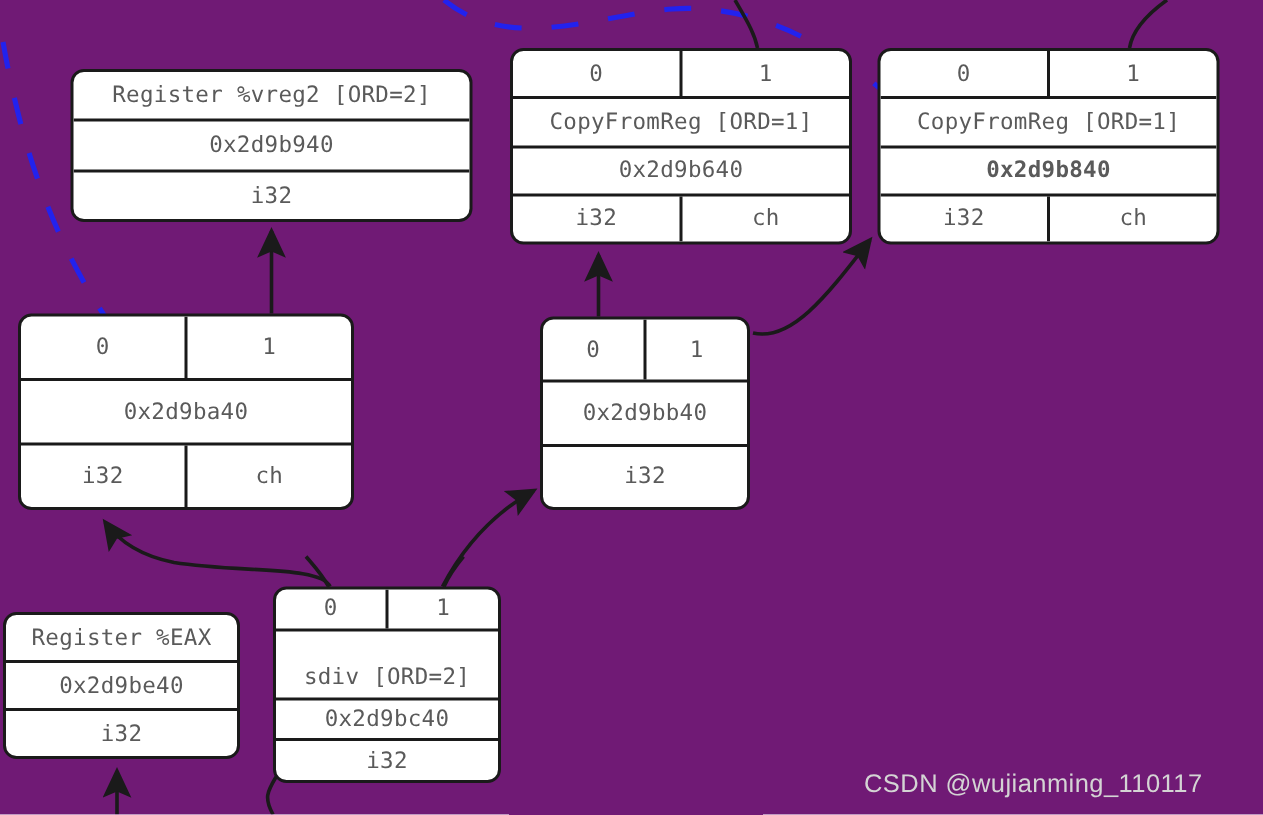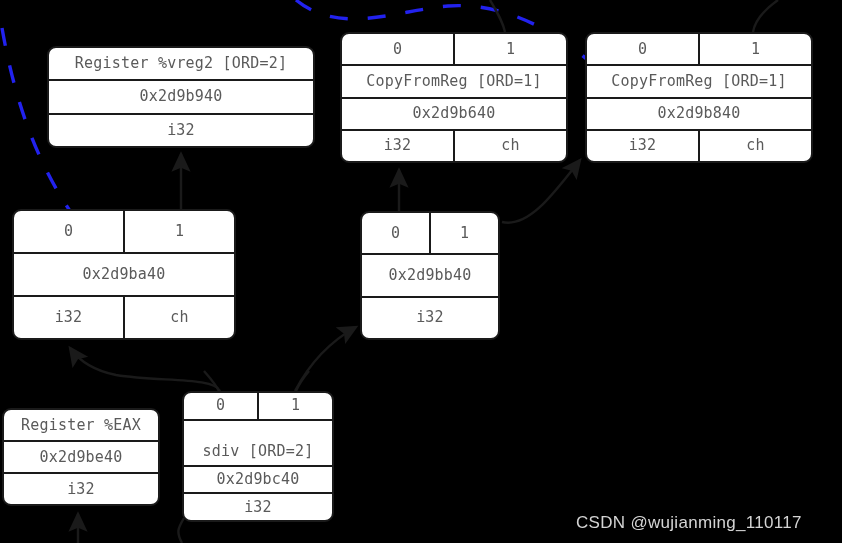--- a/index.html
+++ b/index.html
@@ -4,21 +4,21 @@
 <style>
   html, body {
     margin: 0;
     padding: 0;
     background: #ffffff;
   }
   #stage {
     position: relative;
     width: 842px;
     height: 543px;
-    background: #000000;
+    background: #701a75;
     overflow: hidden;
     font-family: "DejaVu Sans Mono", "Liberation Mono", monospace;
   }
   #graph-svg {
     position: absolute;
     left: 0;
     top: 0;
     width: 842px;
     height: 543px;
   }
@@ -125,21 +125,21 @@
         </div>
       </div>
       <div class="node-box" style="left: 585px; top: 32px; width: 228px; height: 131px; border-color: rgb(26, 26, 26);">
         <div class="node-row" style="border-bottom-color: rgb(26, 26, 26);">
           <div class="node-cell" style="border-right-color: rgb(26, 26, 26); color: rgb(90, 90, 90);">0</div>
           <div class="node-cell" style="border-right-color: rgb(26, 26, 26); color: rgb(90, 90, 90);">1</div>
         </div>
         <div class="node-row" style="border-bottom-color: rgb(26, 26, 26);">
           <div class="node-cell" style="border-right-color: rgb(26, 26, 26); color: rgb(90, 90, 90);">CopyFromReg [ORD=1]</div>
         </div>
-        <div class="node-row" style="border-bottom-color: rgb(26, 26, 26);">
+        <div class="node-row" style="border-bottom-color: rgb(26, 26, 26); font-weight: bold;">
           <div class="node-cell" style="border-right-color: rgb(26, 26, 26); color: rgb(90, 90, 90);">0x2d9b840</div>
         </div>
         <div class="node-row" style="border-bottom-color: rgb(26, 26, 26);">
           <div class="node-cell" style="border-right-color: rgb(26, 26, 26); color: rgb(90, 90, 90);">i32</div>
           <div class="node-cell" style="border-right-color: rgb(26, 26, 26); color: rgb(90, 90, 90);">ch</div>
         </div>
       </div>
       <div class="node-box" style="left: 12px; top: 209px; width: 224px; height: 131px; border-color: rgb(26, 26, 26);">
         <div class="node-row" style="border-bottom-color: rgb(26, 26, 26);">
           <div class="node-cell" style="border-right-color: rgb(26, 26, 26); color: rgb(90, 90, 90);">0</div>

